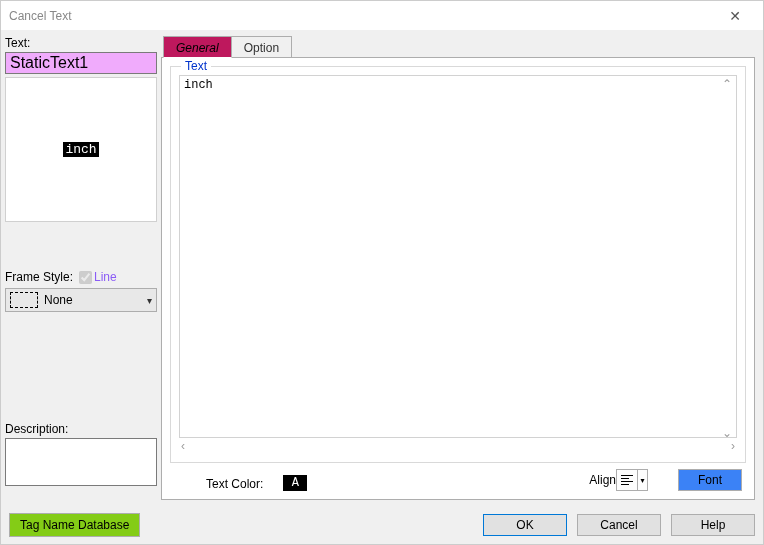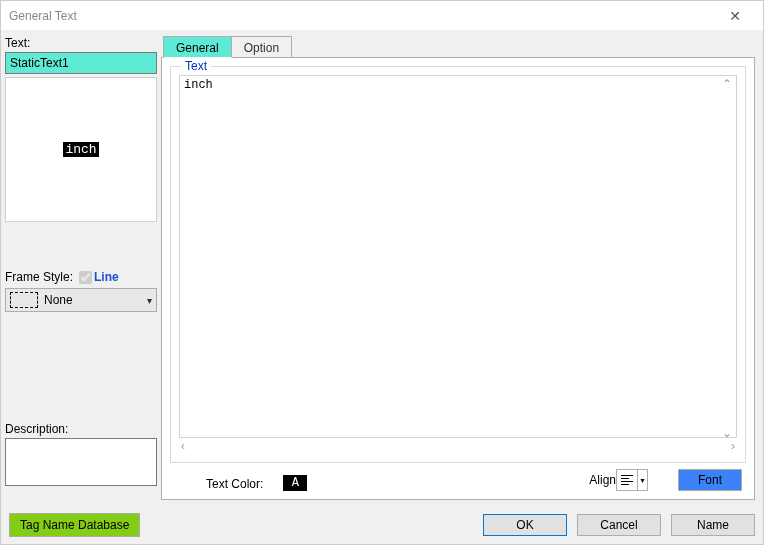--- a/index.html
+++ b/index.html
@@ -4,35 +4,35 @@
 <style>
 * { box-sizing: border-box; margin: 0; padding: 0; font-family: "Segoe UI", Tahoma, Arial, sans-serif; font-size: 12px; }
 html, body { width: 764px; height: 545px; background: #fff; }
 .window { width: 764px; height: 545px; border: 1px solid #ccc; background: #f0f0f0; display: flex; flex-direction: column; }
 .titlebar { height: 29px; background: #fff; display: flex; align-items: center; padding: 0 8px; }
 .titlebar-title { color: #888; flex: 1; }
 .close-btn { width: 40px; height: 100%; display: flex; align-items: center; justify-content: center; color: #555; font-size: 14px; font-weight: 300; }
 .body { flex: 1; display: flex; padding: 6px 8px 6px 4px; }
 .left { width: 152px; display: flex; flex-direction: column; margin-right: 4px; }
 .name-label { margin-bottom: 2px; }
-.name-input { height: 22px; border: 1px solid #7a7a7a; background: #5eead4; padding: 2px 4px; font-size: 12px; }
+.name-input { height: 22px; border: 1px solid #7a7a7a; background: #f0abfc; padding: 2px 4px; font-size: 16px; }
 .preview { height: 145px; border: 1px solid #d0d0d0; background: #fff; margin-top: 3px; display: flex; align-items: center; justify-content: center; }
 .preview-badge { background: #000; color: #fff; font-family: "Courier New", monospace; font-size: 13px; padding: 0 2px; }
 .frame-row { display: flex; align-items: center; margin-top: 48px; }
 .line-ck { margin: 0 2px 0 6px; }
-.line-ck-label { color: #1d4ed8; font-weight: bold; }
+.line-ck-label { color: #8b5cf6; }
 .frame-select { height: 24px; margin-top: 4px; background: #e8e8e8; border: 1px solid #adadad; display: flex; align-items: center; padding: 0 4px; position: relative; text-align: center; }
 .frame-swatch { width: 28px; height: 16px; border: 1px dashed #000; margin-right: 6px; }
 .frame-caret { position: absolute; right: 4px; font-size: 10px; color: #333; }
 .desc-label { margin-top: 110px; margin-bottom: 2px; }
 .desc-area { height: 48px; border: 1px solid #7a7a7a; background: #fff; resize: none; padding: 2px 4px; }
 .right { flex: 1; display: flex; flex-direction: column; }
 .tabs { display: flex; height: 22px; margin-left: 2px; }
 .tab { padding: 4px 12px 2px; border: 1px solid #adadad; background: #f0f0f0; color: #333; margin-right: -1px; }
-.tab.active { background: #5eead4; border-bottom: 1px solid #fff; color: #000; position: relative; z-index: 1; }
+.tab.active { background: #be185d; border-bottom: 1px solid #fff; color: #000; position: relative; z-index: 1; font-style: italic; }
 .tab-panel { flex: 1; border: 1px solid #adadad; background: #fff; margin-top: -1px; padding: 8px; display: flex; flex-direction: column; }
 .groupbox { flex: 1; border: 1px solid #d9d9d9; position: relative; padding: 8px; display: flex; flex-direction: column; background: #fff; }
 .groupbox-legend { position: absolute; top: -8px; left: 10px; background: #fff; padding: 0 4px; color: #0033cc; }
 .text-area { flex: 1; border: 1px solid #d2d2d2; background: #fff; font-family: Consolas, "Courier New", monospace; color: #000; padding: 2px 4px; resize: none; position: relative; }
 .scroll-v { position: absolute; right: 10px; top: 10px; bottom: 22px; width: 16px; display: flex; flex-direction: column; justify-content: space-between; color: #9d9d9d; font-size: 10px; align-items: center; }
 .scroll-h { display: flex; justify-content: space-between; height: 16px; padding: 0 2px; align-items: center; color: #9d9d9d; font-size: 10px; }
 .bottom-ctrls { display: flex; align-items: flex-end; padding: 6px 4px 0 36px; }
 .tc-label { margin-right: 20px; }
 .tc-swatch { width: 24px; height: 16px; background: #000; color: #fff; display: inline-flex; align-items: center; justify-content: center; font-family: "Courier New", monospace; }
 .align-wrap { margin-left: auto; margin-right: 30px; display: flex; flex-direction: row; align-items: center; }
@@ -47,21 +47,21 @@
 .tag-btn { height: 24px; padding: 0 10px; border: 1px solid #adadad; background: #84cc16; display: flex; align-items: center; }
 .spacer { flex: 1; }
 .dlg-btn { width: 84px; height: 22px; border: 1px solid #adadad; background: #e1e1e1; margin-left: 10px; display: flex; align-items: center; justify-content: center; }
 .dlg-btn.primary { border: 1.5px solid #0078d7; }
 </style>
 </head>
 <body>
 
 <div class="window">
   <div class="titlebar">
-    <span class="titlebar-title">General Text</span>
+    <span class="titlebar-title">Cancel Text</span>
     <div class="close-btn">✕</div>
   </div>
   <div class="body">
     <div class="left">
       <label class="name-label">Text:</label>
       <input class="name-input" value="StaticText1" style="">
       <div class="preview">
         <span class="preview-badge">inch</span>
       </div>
       <div class="frame-row">
@@ -115,15 +115,15 @@
           <div class="font-btn">Font</div>
         </div>
       </div>
     </div>
   </div>
   <div class="footer">
     <div class="tag-btn">Tag Name Database</div>
     <div class="spacer"></div>
     <div class="dlg-btn primary">OK</div>
     <div class="dlg-btn">Cancel</div>
-    <div class="dlg-btn">Name</div>
+    <div class="dlg-btn">Help</div>
   </div>
 </div>
 
 </body></html>

